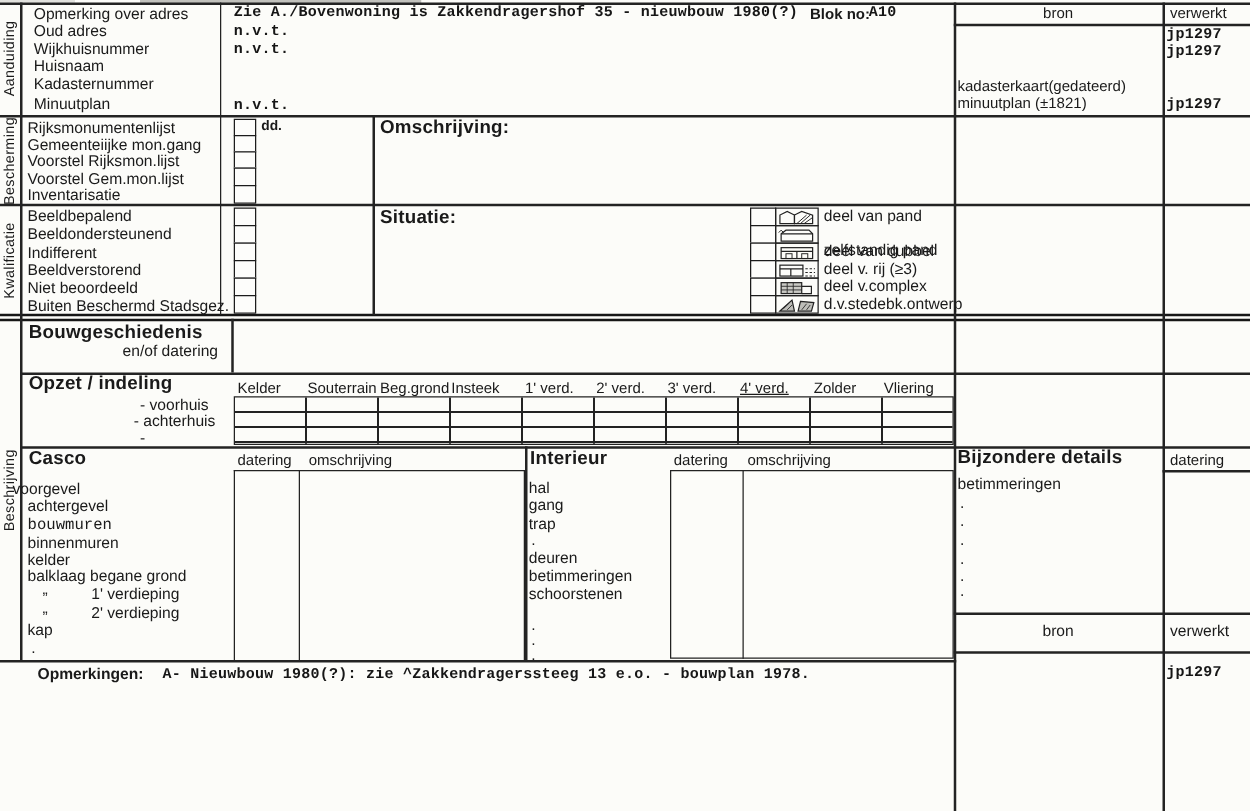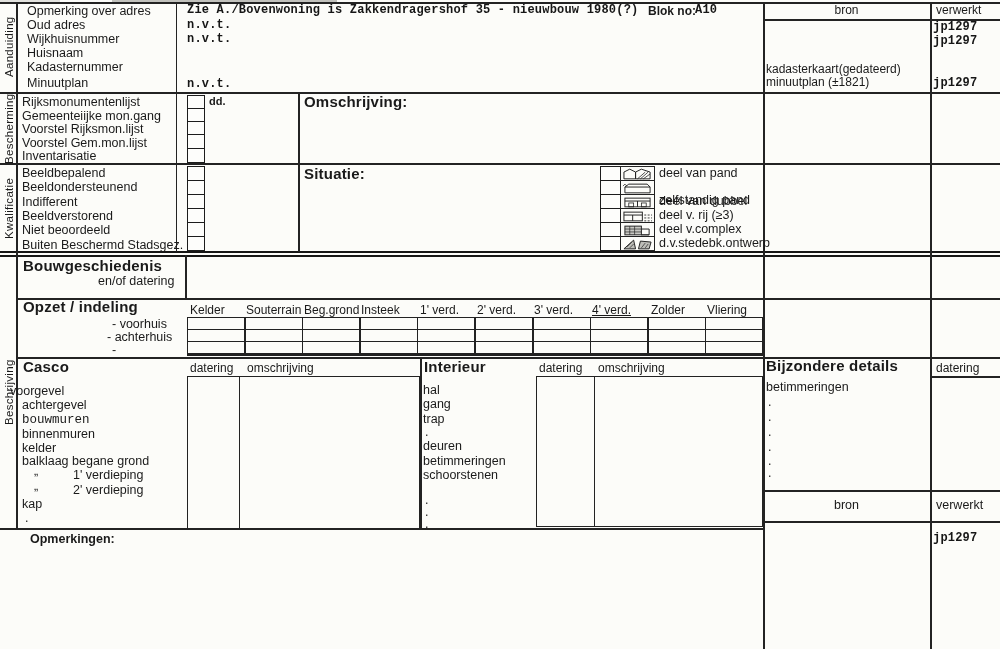--- a/index.html
+++ b/index.html
@@ -240,14 +240,15 @@
   <div class="t" style="left:768px;top:455px;">.</div>
   <div class="t" style="left:768px;top:467px;">.</div>
 
   <div class="hl" style="left:763px;top:490px;width:237px;height:2px;"></div>
   <div class="hl" style="left:763px;top:521px;width:237px;height:2px;"></div>
   <div class="t hdr ctr" style="left:763px;top:499px;width:167px;font-size:12.5px;">bron</div>
   <div class="t hdr" style="left:936px;top:499px;font-size:12.5px;">verwerkt</div>
   <div class="t mono" style="left:933px;top:532px;">jp1297</div>
 
   <div class="t" style="left:30px;top:533px;font-weight:bold;">Opmerkingen:</div>
+  <div class="t mono" style="left:130px;top:533px;">A- Nieuwbouw 1980(?): zie ^Zakkendragerssteeg 13 e.o. - bouwplan 1978.</div>
 
 </div>
 
 </body></html>

